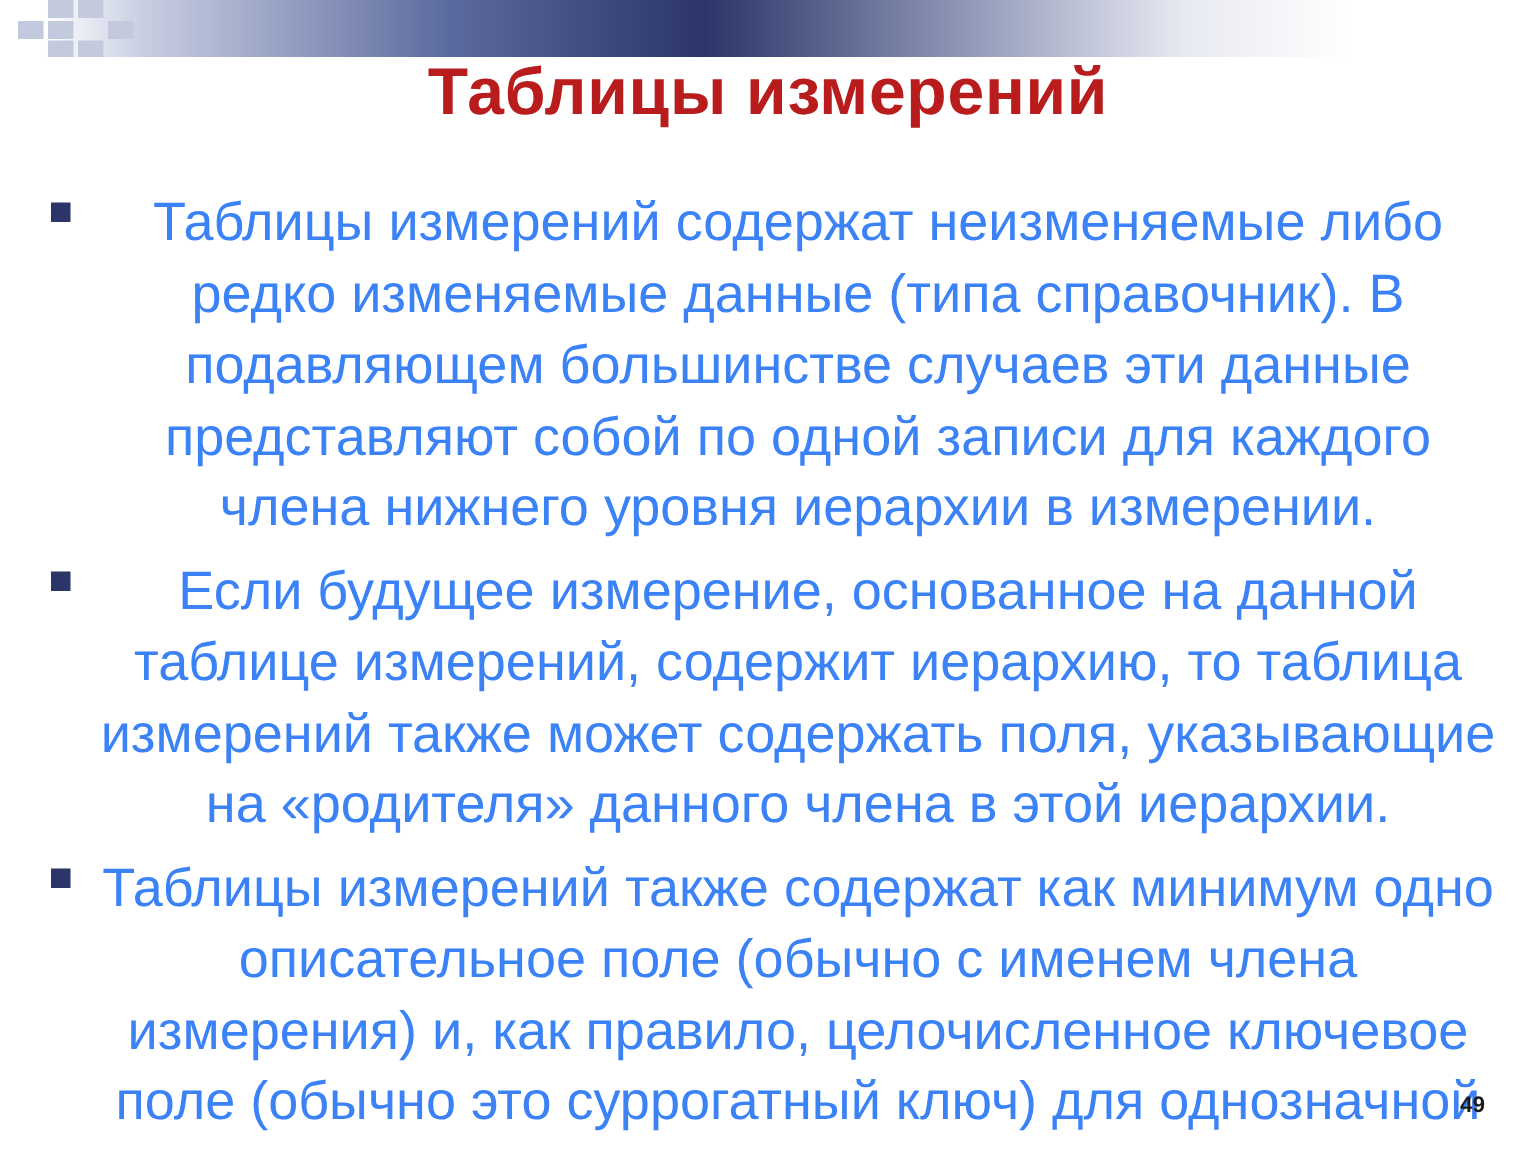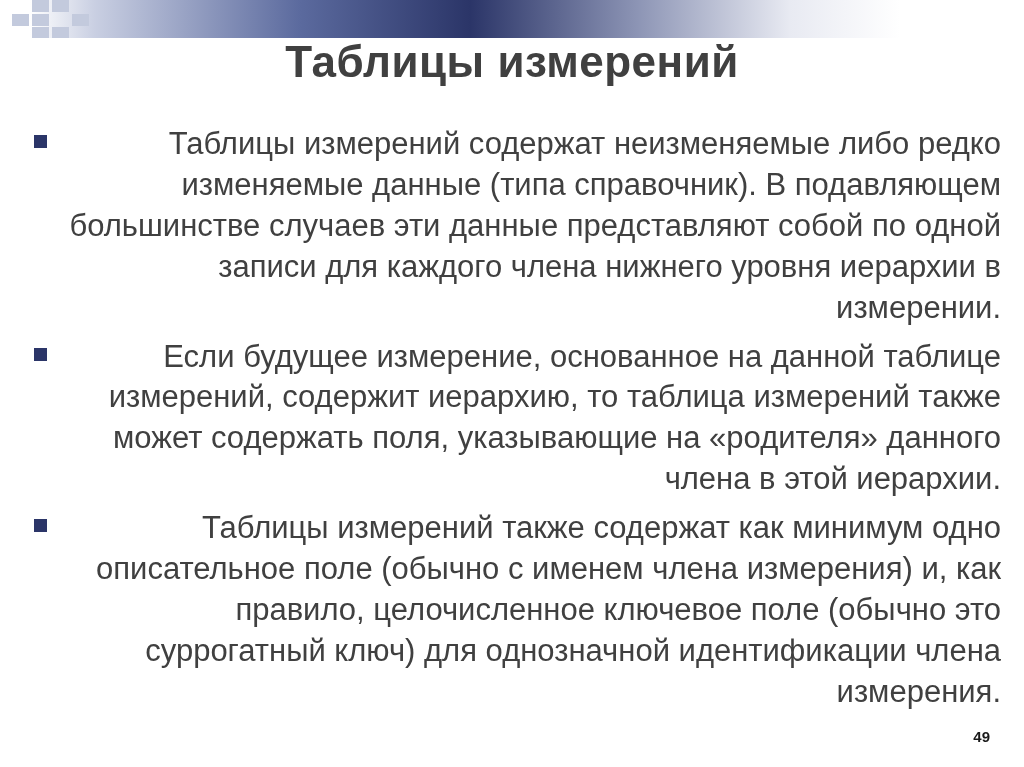--- a/index.html
+++ b/index.html
@@ -55,21 +55,21 @@
 
   
   .slide-title {
     position: absolute;
     top: 38px;
     left: 0;
     width: 1024px;
     text-align: center;
     font-size: 44px;
     font-weight: bold;
-    color: #404040;
+    color: #b91c1c;
     letter-spacing: 0.5px;
     line-height: 1.1;
   }
 
   
   .content {
     position: absolute;
     top: 124px;
     left: 26px;
     width: 975px;
@@ -81,24 +81,24 @@
   }
   .bullet-marker {
     flex: 0 0 auto;
     width: 13px;
     height: 13px;
     background: #2b3568;
     margin: 11px 16px 0 8px;
   }
   .bullet-text {
     flex: 1 1 auto;
-    font-size: 31px;
+    font-size: 36px;
     line-height: 1.32;
-    color: #404040;
-    text-align: right;
+    color: #3b82f6;
+    text-align: center;
   }
 
   
   .page-number {
     position: absolute;
     right: 34px;
     bottom: 22px;
     font-size: 15px;
     font-weight: bold;
     color: #1a1a1a;

